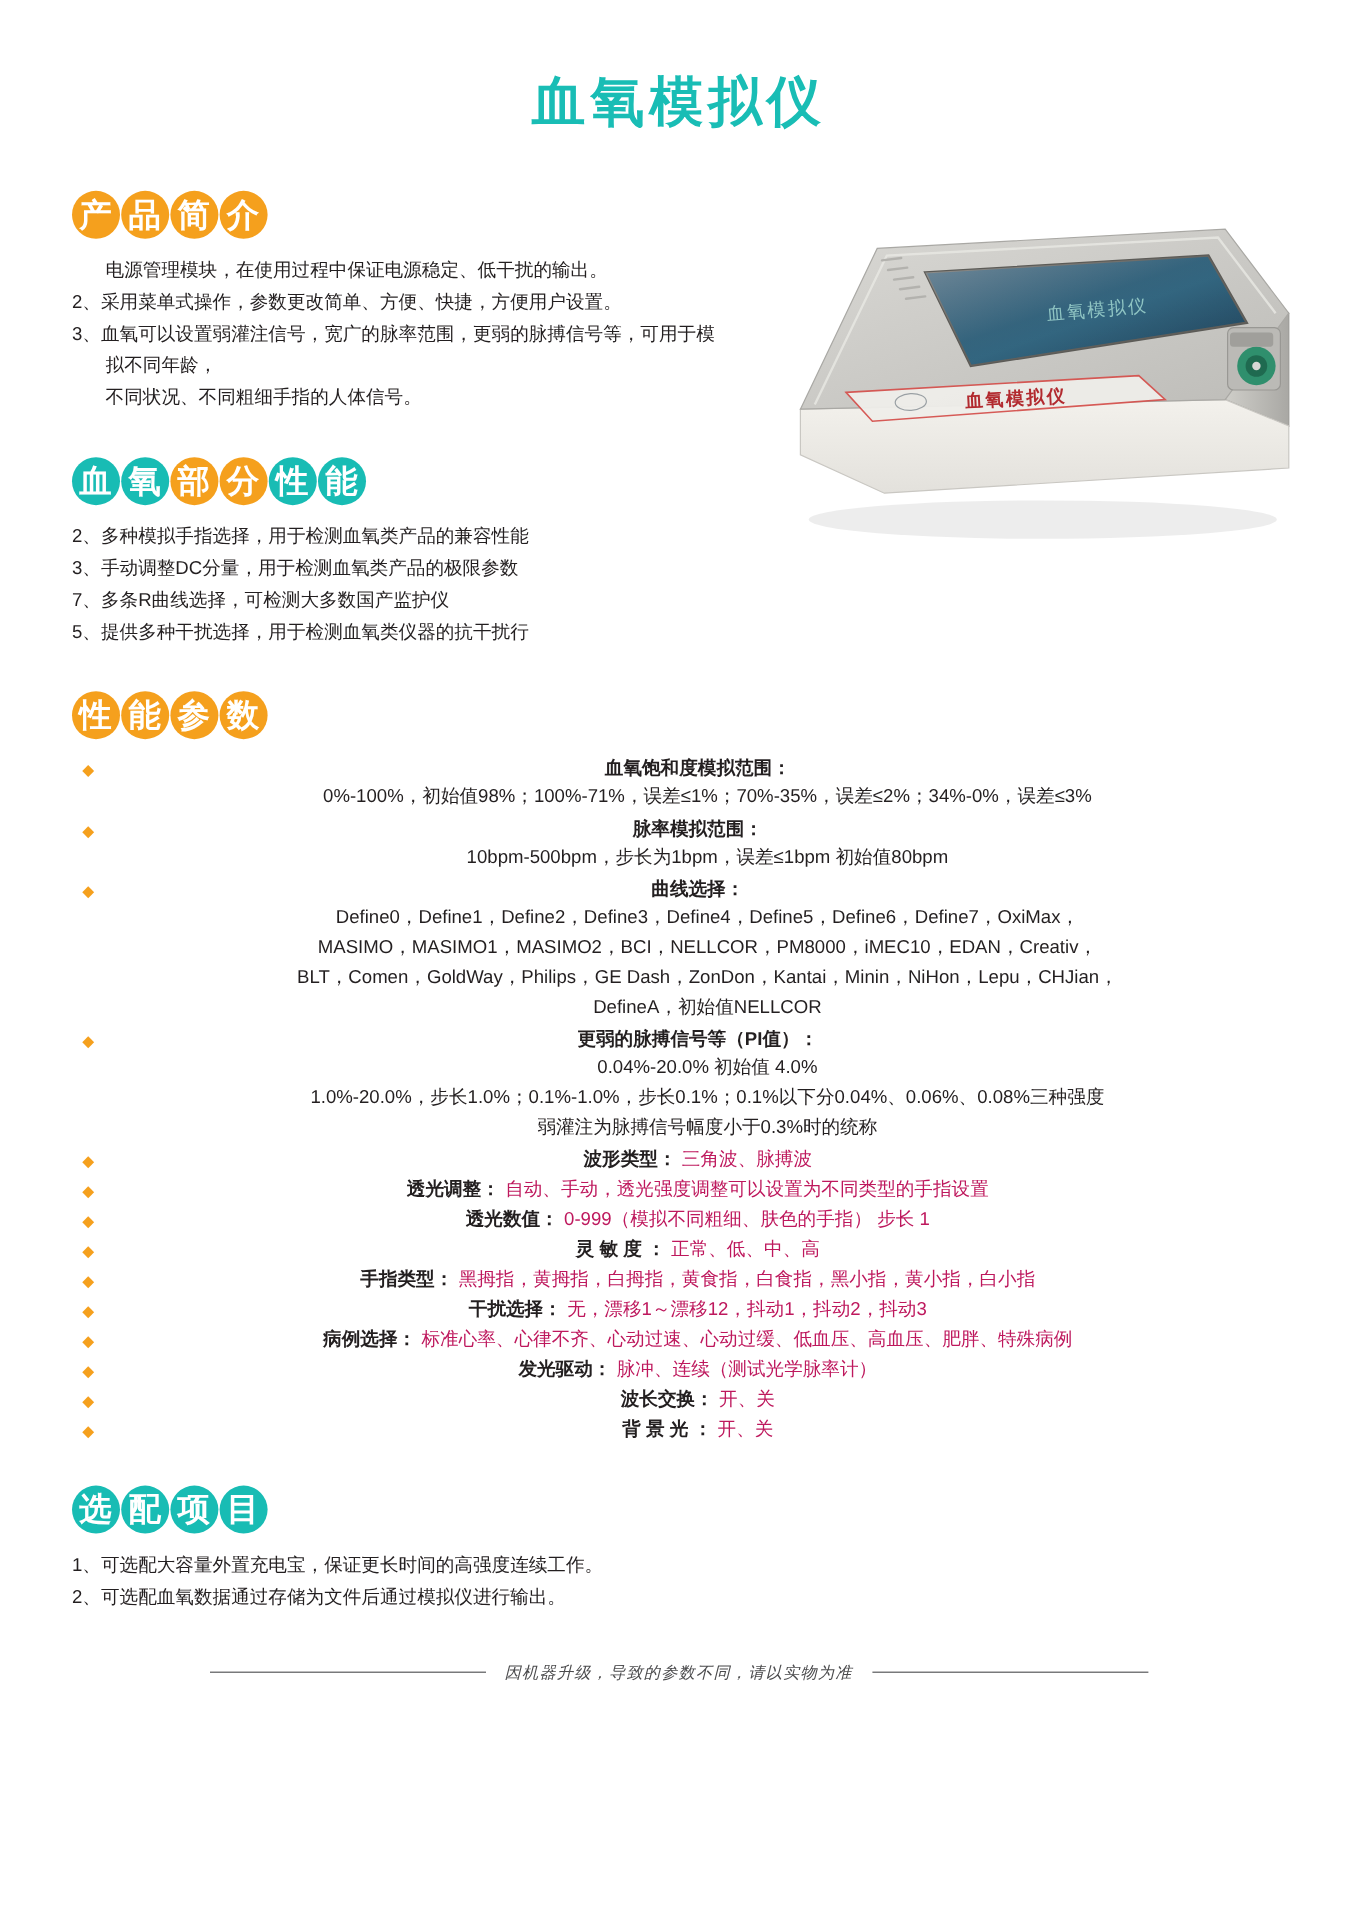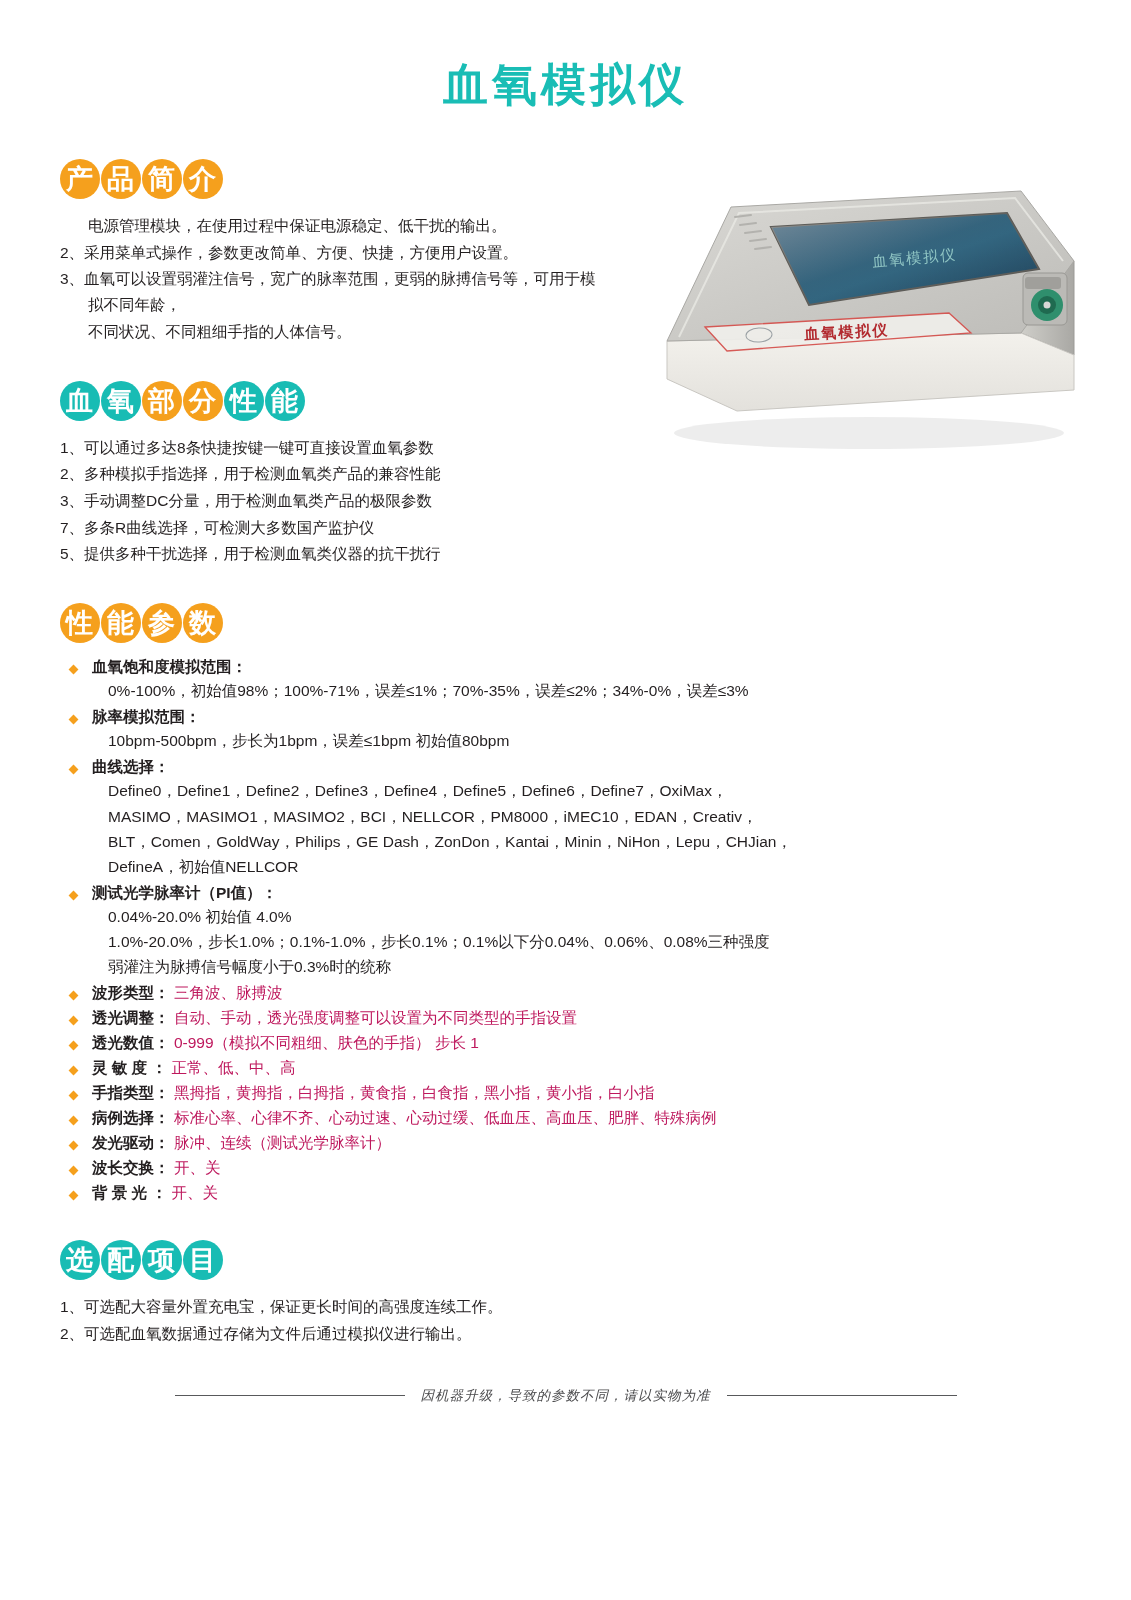--- a/index.html
+++ b/index.html
@@ -84,20 +84,21 @@
     top: 165px;
     width: 470px;
     height: 300px;
   }
 
   
   .param-item {
     position: relative;
     padding-left: 32px;
     margin-bottom: 4px;
+    text-align: center;
   }
   .param-item:before {
     content: "";
     position: absolute;
     left: 10px;
     top: 9px;
     width: 7px;
     height: 7px;
     background: #f5a01d;
     transform: rotate(45deg);
@@ -236,21 +237,20 @@
     </div>
   </div>
 
   <div class="spacer-lg"></div>
 
   <div class="section">
     <div class="sec-head mix">
       <span class="ch c0">血</span><span class="ch c1">氧</span><span class="ch c2">部</span><span class="ch c3">分</span><span class="ch c4">性</span><span class="ch c5">能</span>
     </div>
     <div class="num-list">
-      <div class="li">1、可以通过多达8条快捷按键一键可直接设置血氧参数</div>
       <div class="li">2、多种模拟手指选择，用于检测血氧类产品的兼容性能</div>
       <div class="li">3、手动调整DC分量，用于检测血氧类产品的极限参数</div>
       <div class="li">7、多条R曲线选择，可检测大多数国产监护仪</div>
       <div class="li">5、提供多种干扰选择，用于检测血氧类仪器的抗干扰行</div>
     </div>
   </div>
 
   <div class="spacer-lg"></div>
 
   <div class="section">
@@ -270,21 +270,21 @@
 
     <div class="param-item">
       <span class="param-label">曲线选择：</span>
       <div class="param-sub">Define0，Define1，Define2，Define3，Define4，Define5，Define6，Define7，OxiMax，</div>
       <div class="param-sub">MASIMO，MASIMO1，MASIMO2，BCI，NELLCOR，PM8000，iMEC10，EDAN，Creativ，</div>
       <div class="param-sub">BLT，Comen，GoldWay，Philips，GE Dash，ZonDon，Kantai，Minin，NiHon，Lepu，CHJian，</div>
       <div class="param-sub">DefineA，初始值NELLCOR</div>
     </div>
 
     <div class="param-item">
-      <span class="param-label">测试光学脉率计（PI值）：</span>
+      <span class="param-label">更弱的脉搏信号等（PI值）：</span>
       <div class="param-sub">0.04%-20.0%    初始值 4.0%</div>
       <div class="param-sub">1.0%-20.0%，步长1.0%；0.1%-1.0%，步长0.1%；0.1%以下分0.04%、0.06%、0.08%三种强度</div>
       <div class="param-sub">弱灌注为脉搏信号幅度小于0.3%时的统称</div>
     </div>
 
     <div class="param-item">
       <span class="param-label">波形类型：</span>
       <span class="param-inline">三角波、脉搏波</span>
     </div>
 
@@ -301,20 +301,24 @@
     <div class="param-item">
       <span class="param-label">灵 敏 度 ：</span>
       <span class="param-inline">正常、低、中、高</span>
     </div>
 
     <div class="param-item">
       <span class="param-label">手指类型：</span>
       <span class="param-inline">黑拇指，黄拇指，白拇指，黄食指，白食指，黑小指，黄小指，白小指</span>
     </div>
 
+    <div class="param-item">
+      <span class="param-label">干扰选择：</span>
+      <span class="param-inline">无，漂移1～漂移12，抖动1，抖动2，抖动3</span>
+    </div>
 
     <div class="param-item">
       <span class="param-label">病例选择：</span>
       <span class="param-inline">标准心率、心律不齐、心动过速、心动过缓、低血压、高血压、肥胖、特殊病例</span>
     </div>
 
     <div class="param-item">
       <span class="param-label">发光驱动：</span>
       <span class="param-inline">脉冲、连续（测试光学脉率计）</span>
     </div>

